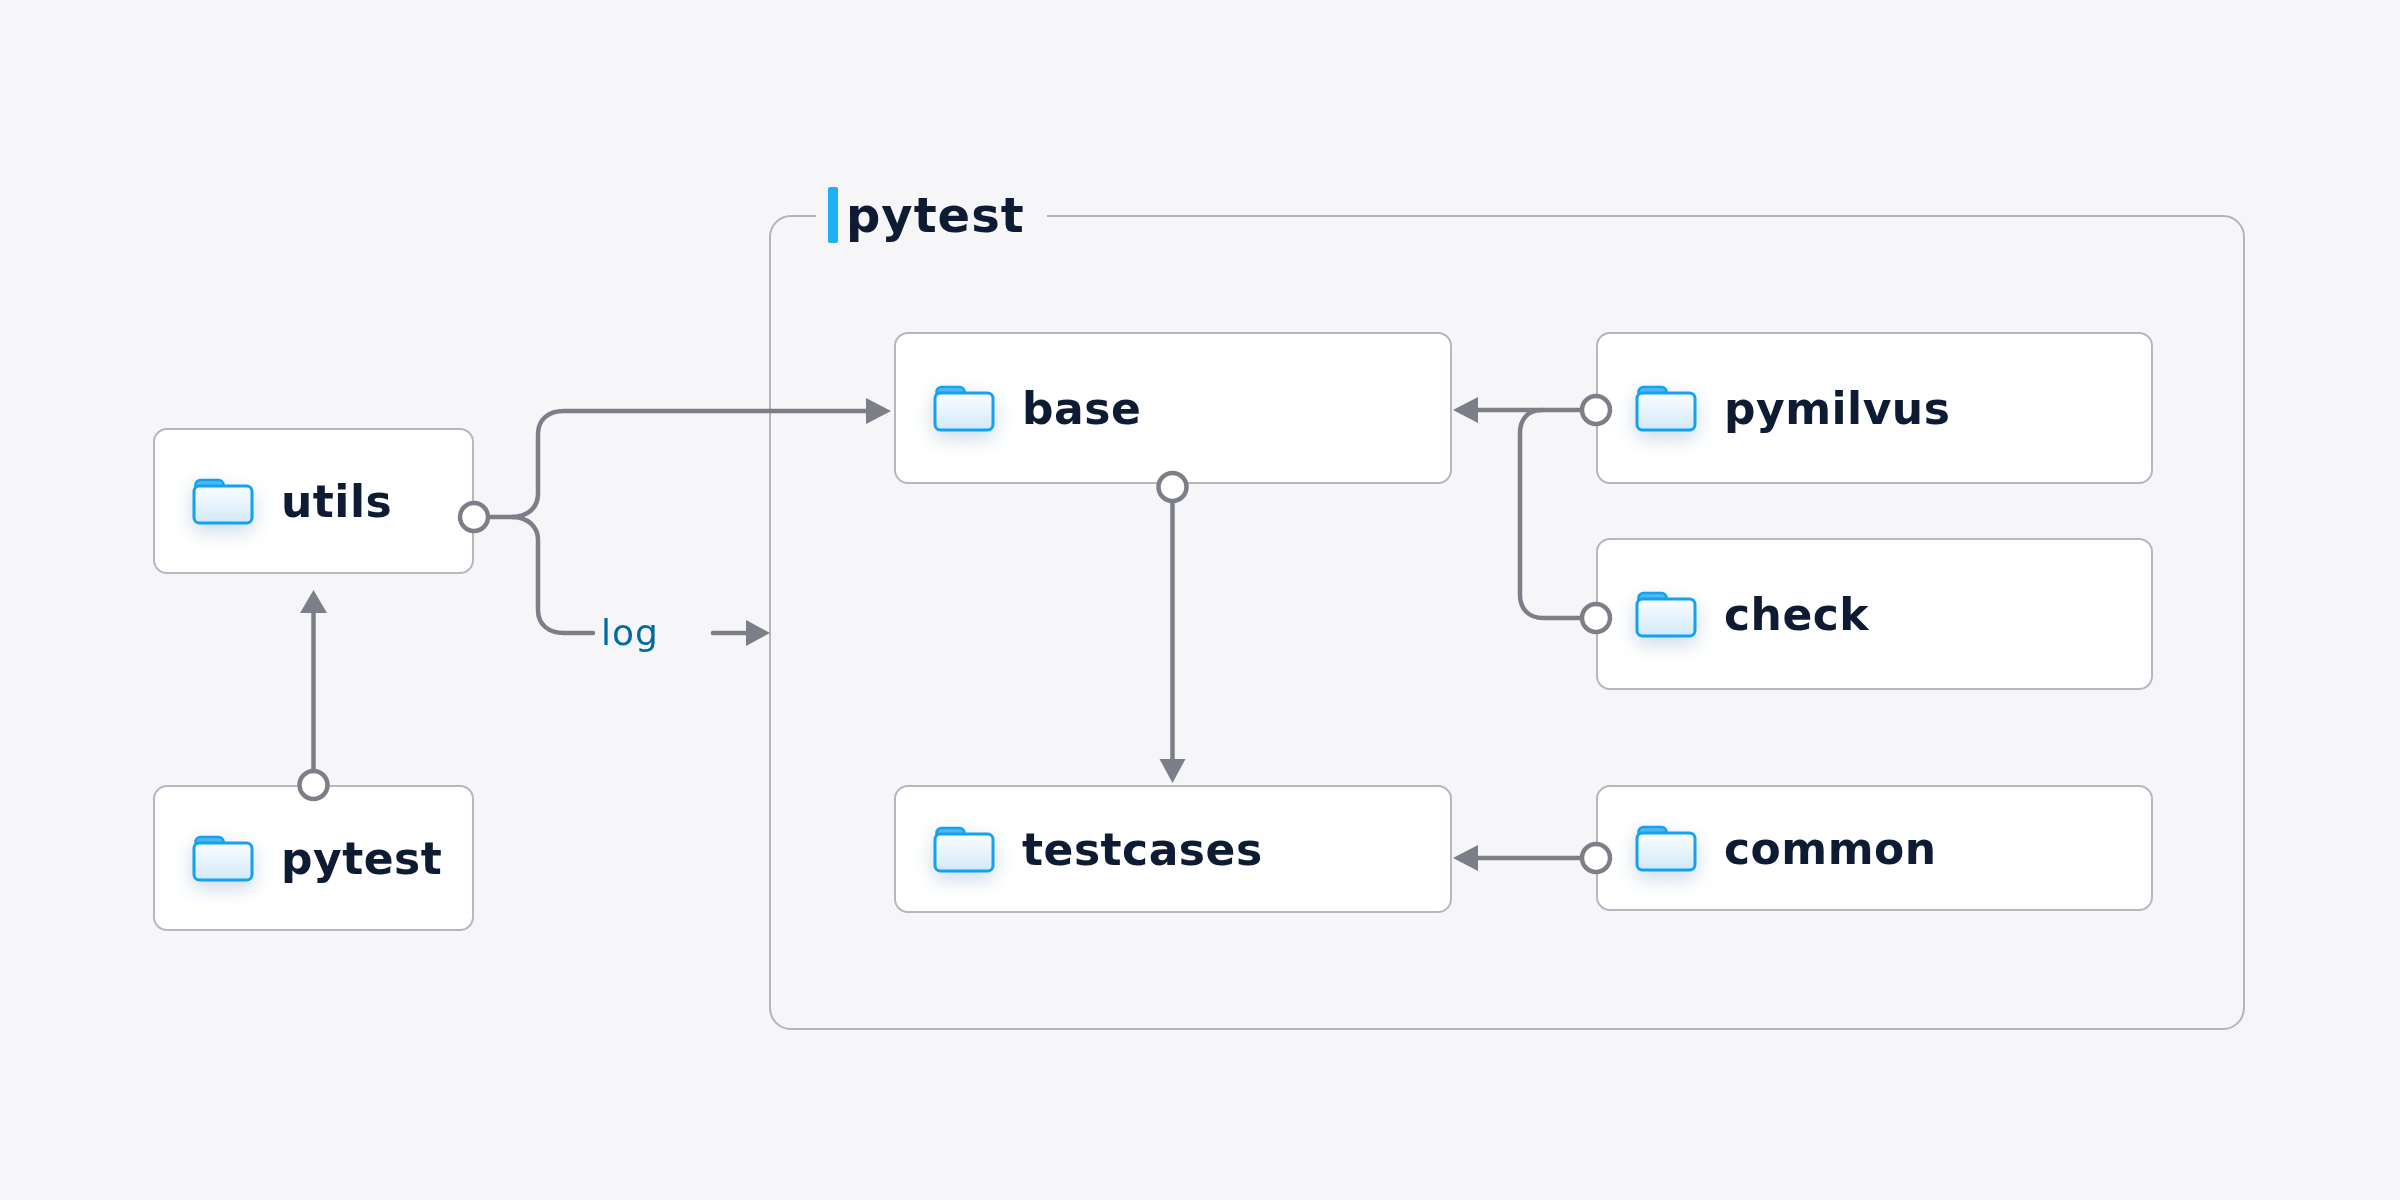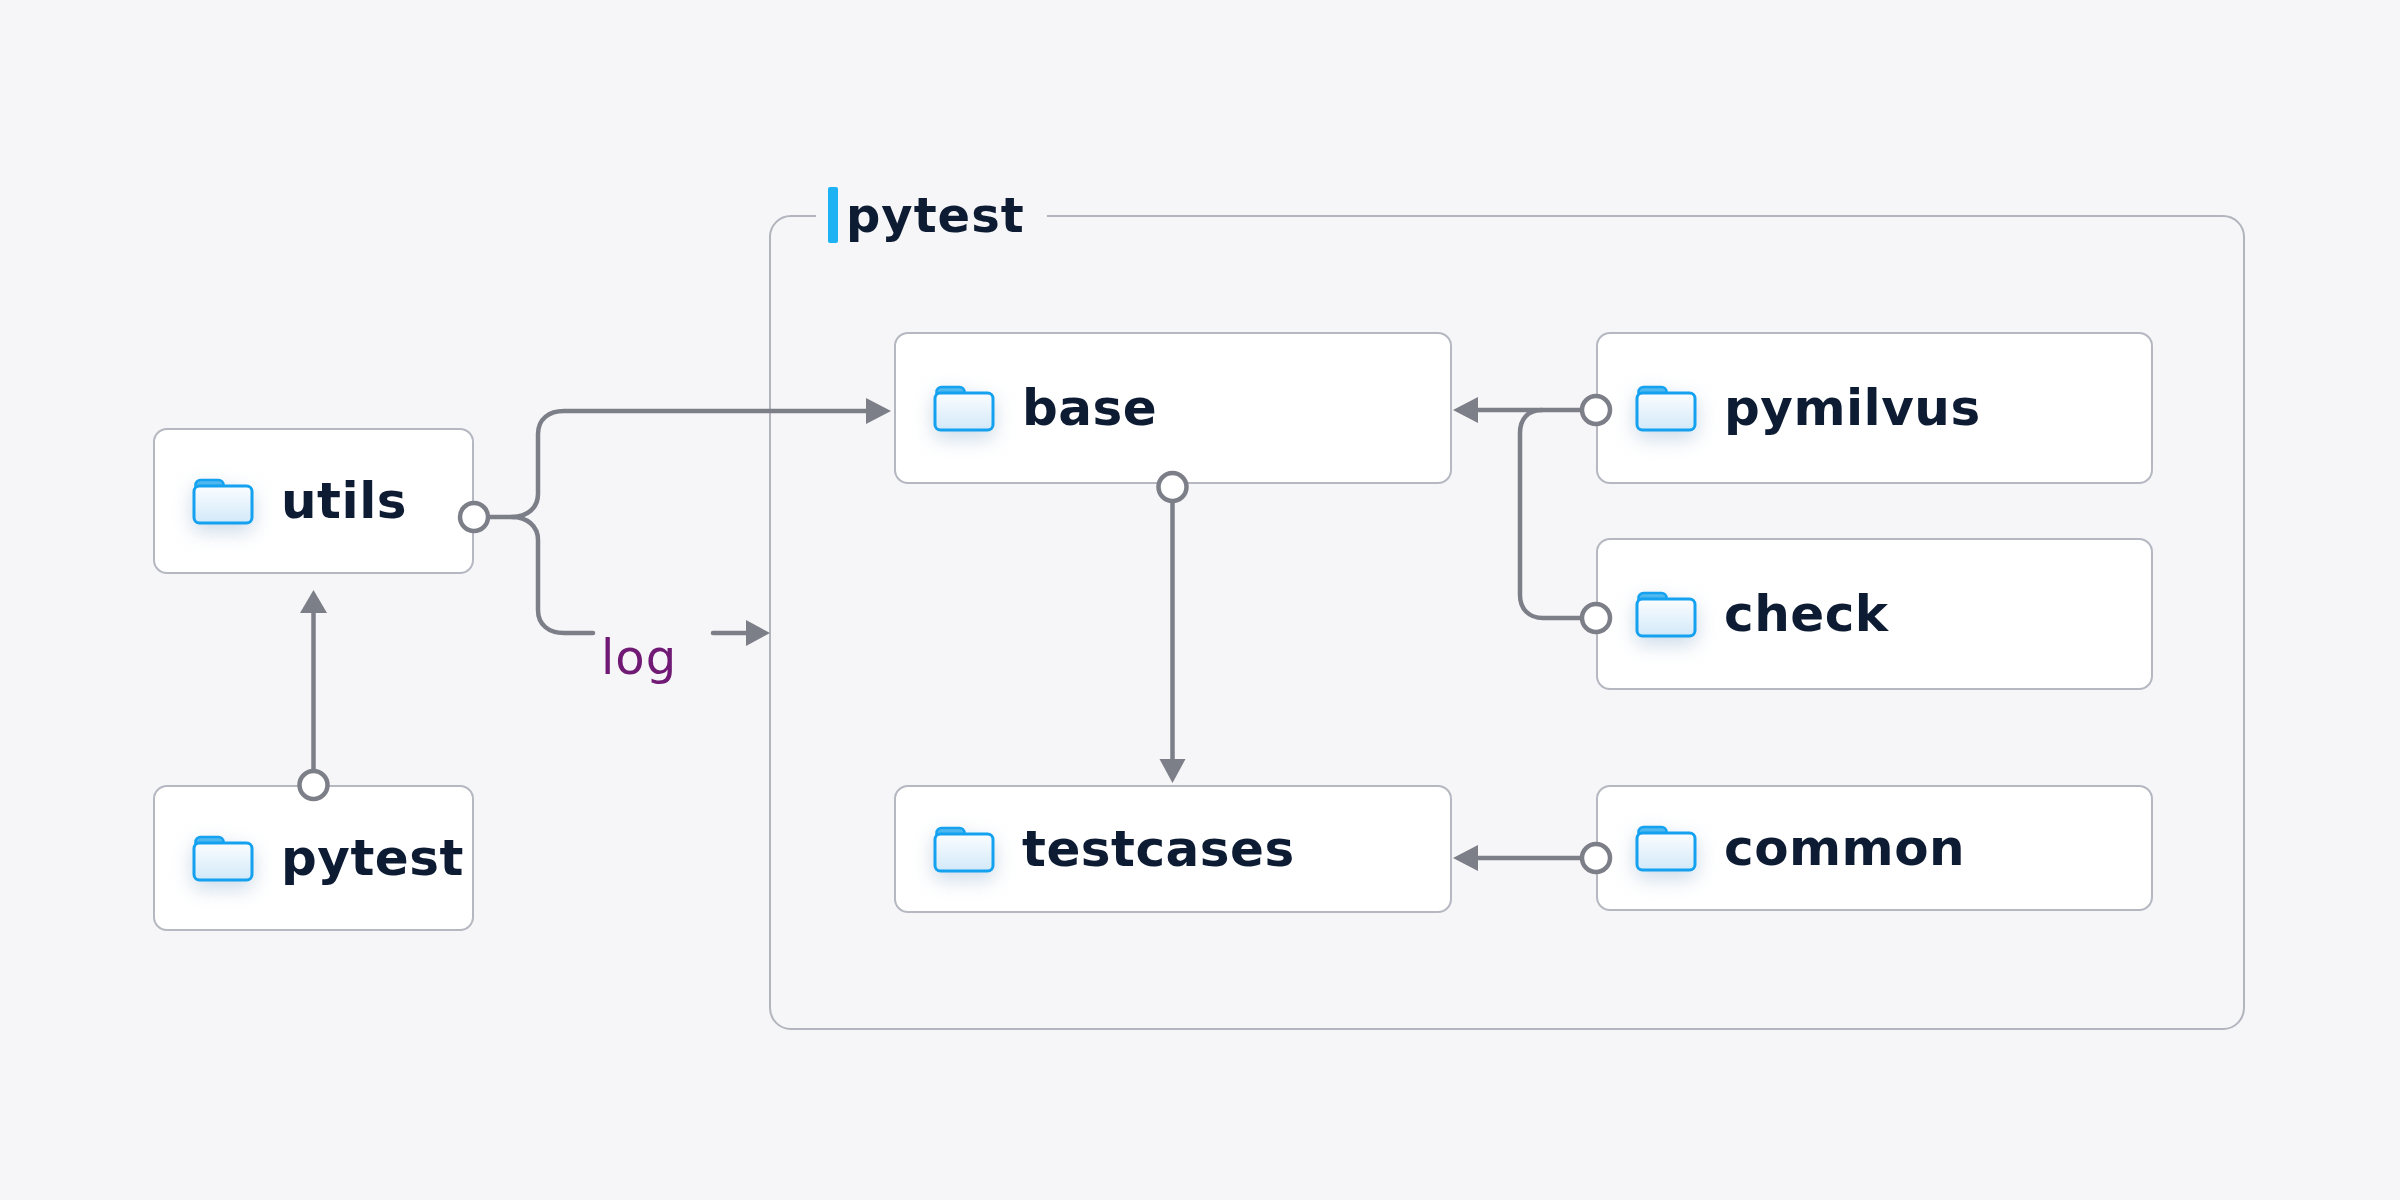--- a/index.html
+++ b/index.html
@@ -18,37 +18,37 @@
     background:#f6f6f8;padding:0 22px 0 12px;z-index:3;
   }
   .accent-bar{width:10px;height:56px;background:#1db2f4;border-radius:2px;}
   .group-tag .label{font-size:48px;font-weight:700;color:#0d1b33;letter-spacing:1px;}
   
   .node{
     position:absolute;display:flex;align-items:center;gap:26px;
     background:#ffffff;border:2.5px solid #b5b7c1;border-radius:14px;
     padding-left:36px;box-sizing:border-box;z-index:2;
   }
-  .node .label{font-size:50px;font-weight:700;color:#0d1b33;letter-spacing:.5px;}
+  .node .label{font-size:44px;font-weight:700;color:#0d1b33;letter-spacing:.5px;}
   .folder{flex:0 0 auto;filter:drop-shadow(0 7px 10px rgba(110,150,190,.35));}
   #node-utils    {left:153px; top:428px;width:321px;height:146px;}
   #node-config   {left:153px; top:785px;width:321px;height:146px;}
   #node-base     {left:894px; top:332px;width:558px;height:152px;}
   #node-pymilvus {left:1596px;top:332px;width:557px;height:152px;}
   #node-check    {left:1596px;top:538px;width:557px;height:152px;}
   #node-testcases{left:894px; top:785px;width:558px;height:128px;}
   #node-common   {left:1596px;top:785px;width:557px;height:126px;}
   
   svg.wires{position:absolute;left:0;top:0;z-index:4;pointer-events:none;}
   .wires path.wire{fill:none;stroke:#7c7e88;stroke-width:4.5;stroke-linecap:round;}
   .wires path.ah{fill:#7c7e88;stroke:none;}
   .wires circle.port{fill:#ffffff;stroke:#7c7e88;stroke-width:4.5;}
   .log-label{
     position:absolute;left:601px;top:604px;z-index:2;
-    font-size:48px;line-height:58px;color:#701a75;letter-spacing:1px;margin-top:24px;
+    font-size:36px;line-height:58px;color:#0369a1;letter-spacing:1px;
   }
 </style>
 </head>
 <body>
 
 <svg width="0" height="0" style="position:absolute" aria-hidden="true">
   <defs>
     <linearGradient id="tabGrad" x1="0" y1="0" x2="0" y2="1">
       <stop offset="0" stop-color="#55bbef"></stop>
       <stop offset="1" stop-color="#2da7e9"></stop>

